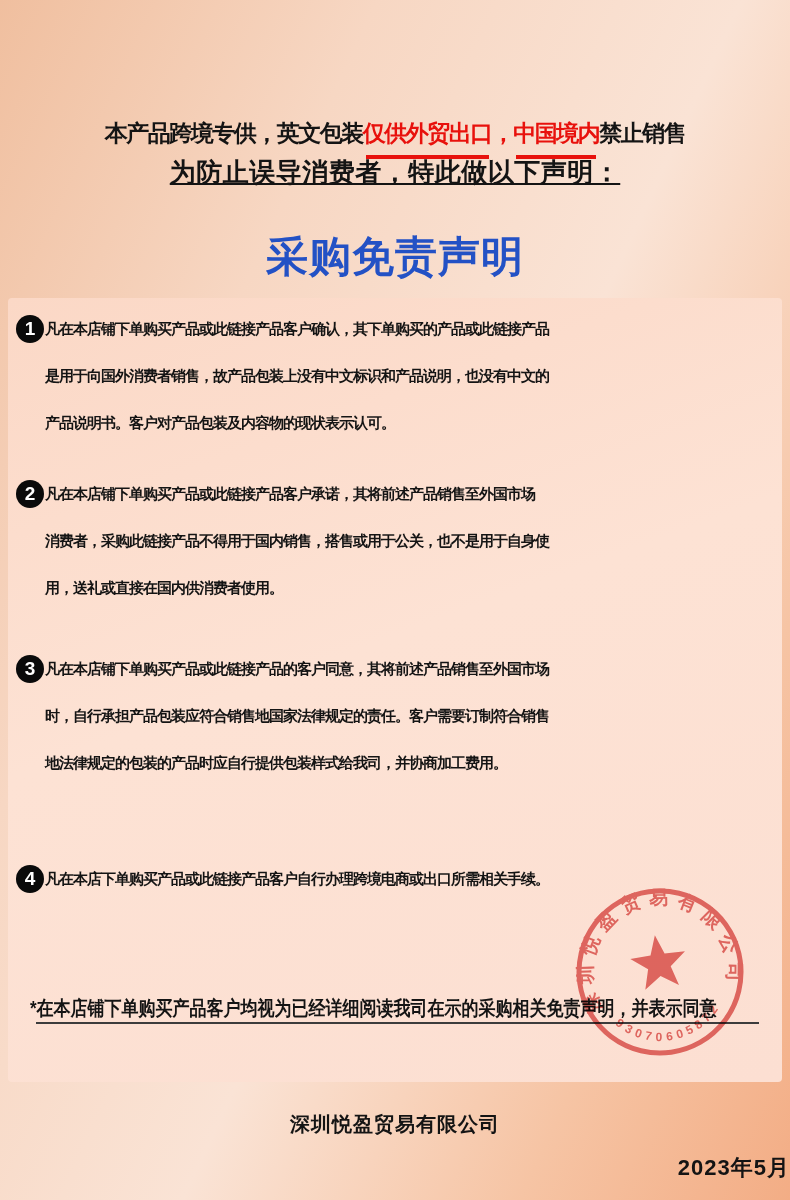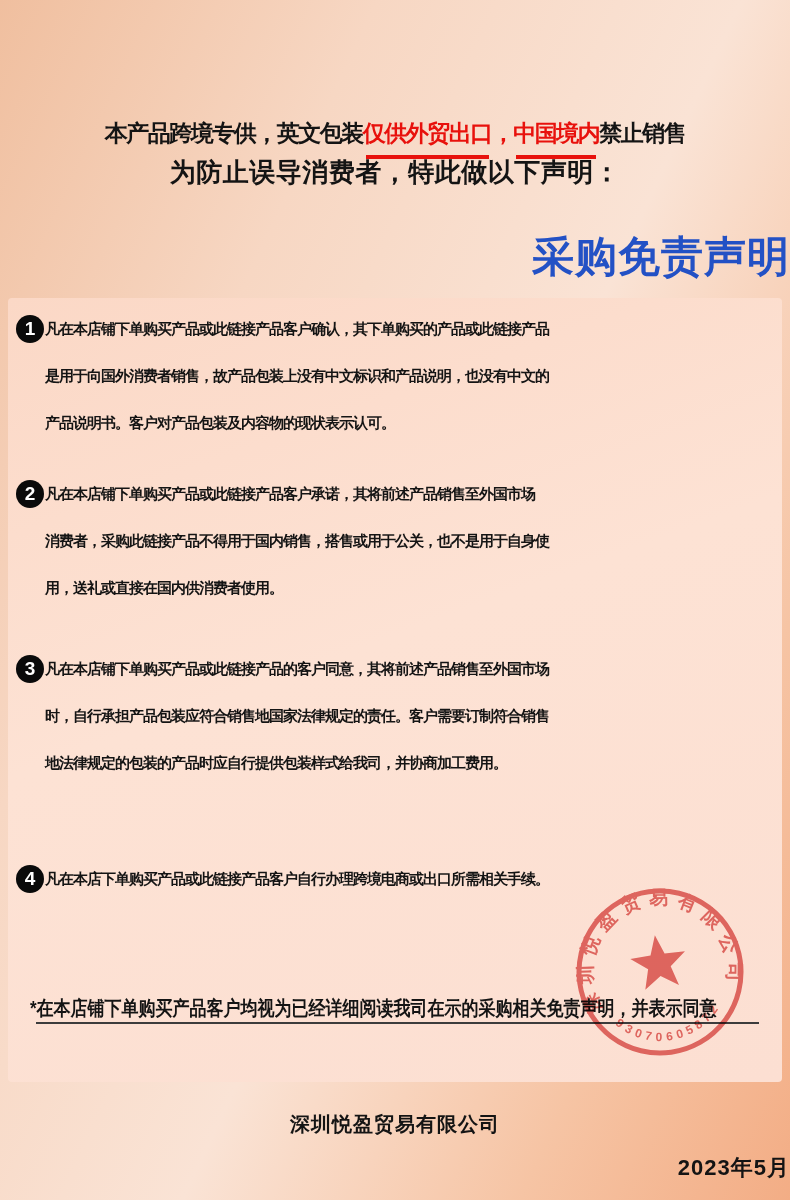--- a/index.html
+++ b/index.html
@@ -10,22 +10,22 @@
     background:linear-gradient(115deg,#f0bf9f 0%,#f7d7c3 28%,#fae3d5 55%,#f6c4a4 80%,#f3ad85 100%);
     font-family:"Liberation Sans",sans-serif;
     color:#141414;
   }
   .abs{position:absolute;left:0;width:100%;text-align:center;}
   .h-line1{top:58px;font-size:26px;font-weight:900;color:#e8110c;letter-spacing:1px;}
   .h-line2{top:118px;font-size:23px;font-weight:900;letter-spacing:-1.5px;white-space:nowrap;}
   .h-line2 .red{color:#e8110c;}
   .red-u{position:relative;display:inline-block;}
   .red-u::after{content:"";position:absolute;left:3px;right:3px;bottom:-10px;height:4px;background:#e8110c;}
-  .h-line3{top:155px;font-size:26px;font-weight:900;letter-spacing:0.5px;}
-  .title{top:229px;font-size:42px;font-weight:900;color:#2351c5;letter-spacing:1px;text-align:right;}
+  .h-line3{top:155px;font-size:26px;font-weight:900;letter-spacing:0.5px;text-decoration:underline;}
+  .title{top:229px;font-size:42px;font-weight:900;color:#2351c5;letter-spacing:1px;}
   .panel{
     position:absolute;left:8px;top:298px;width:774px;height:784px;
     background:linear-gradient(160deg,#fbd8c6 0%,#fde2d4 45%,#fcdfd2 100%);
     border-radius:4px;
   }
   .clause{position:absolute;left:6px;right:6px;}
   .clause .ptext{
     padding-left:31px;
     font-size:15px;font-weight:700;letter-spacing:-1px;
     line-height:47px;white-space:pre-line;text-align:left;

